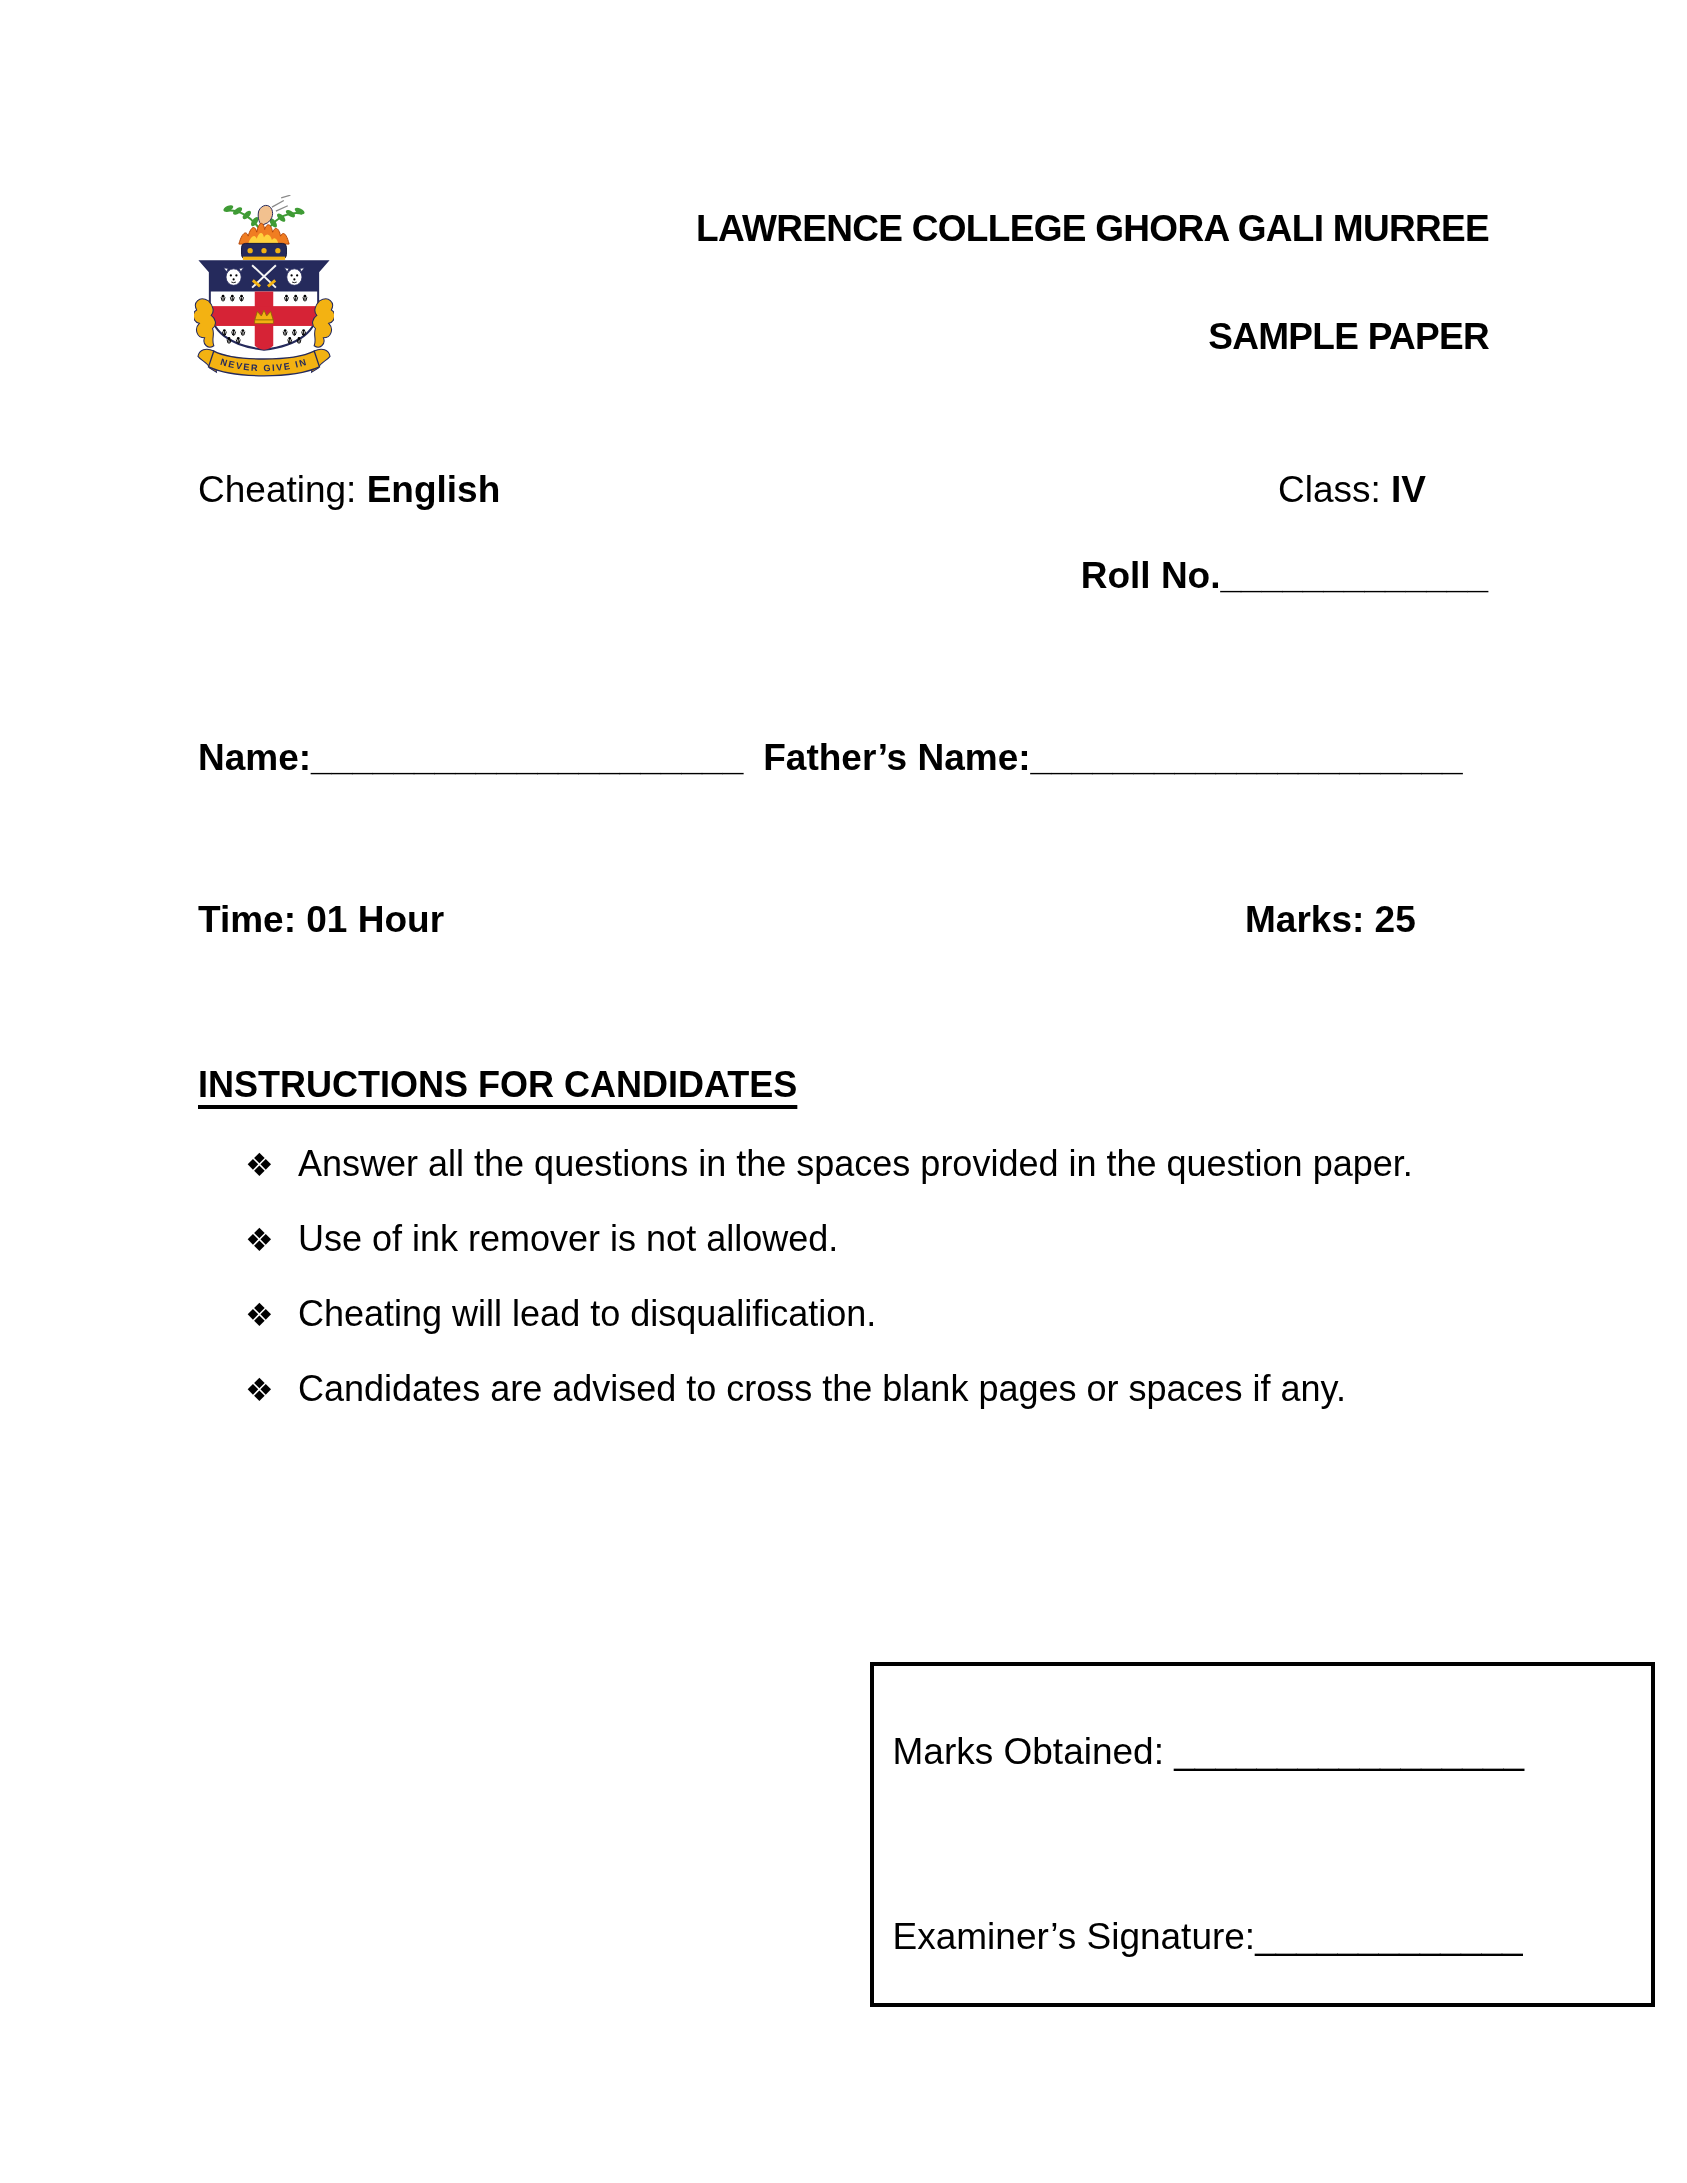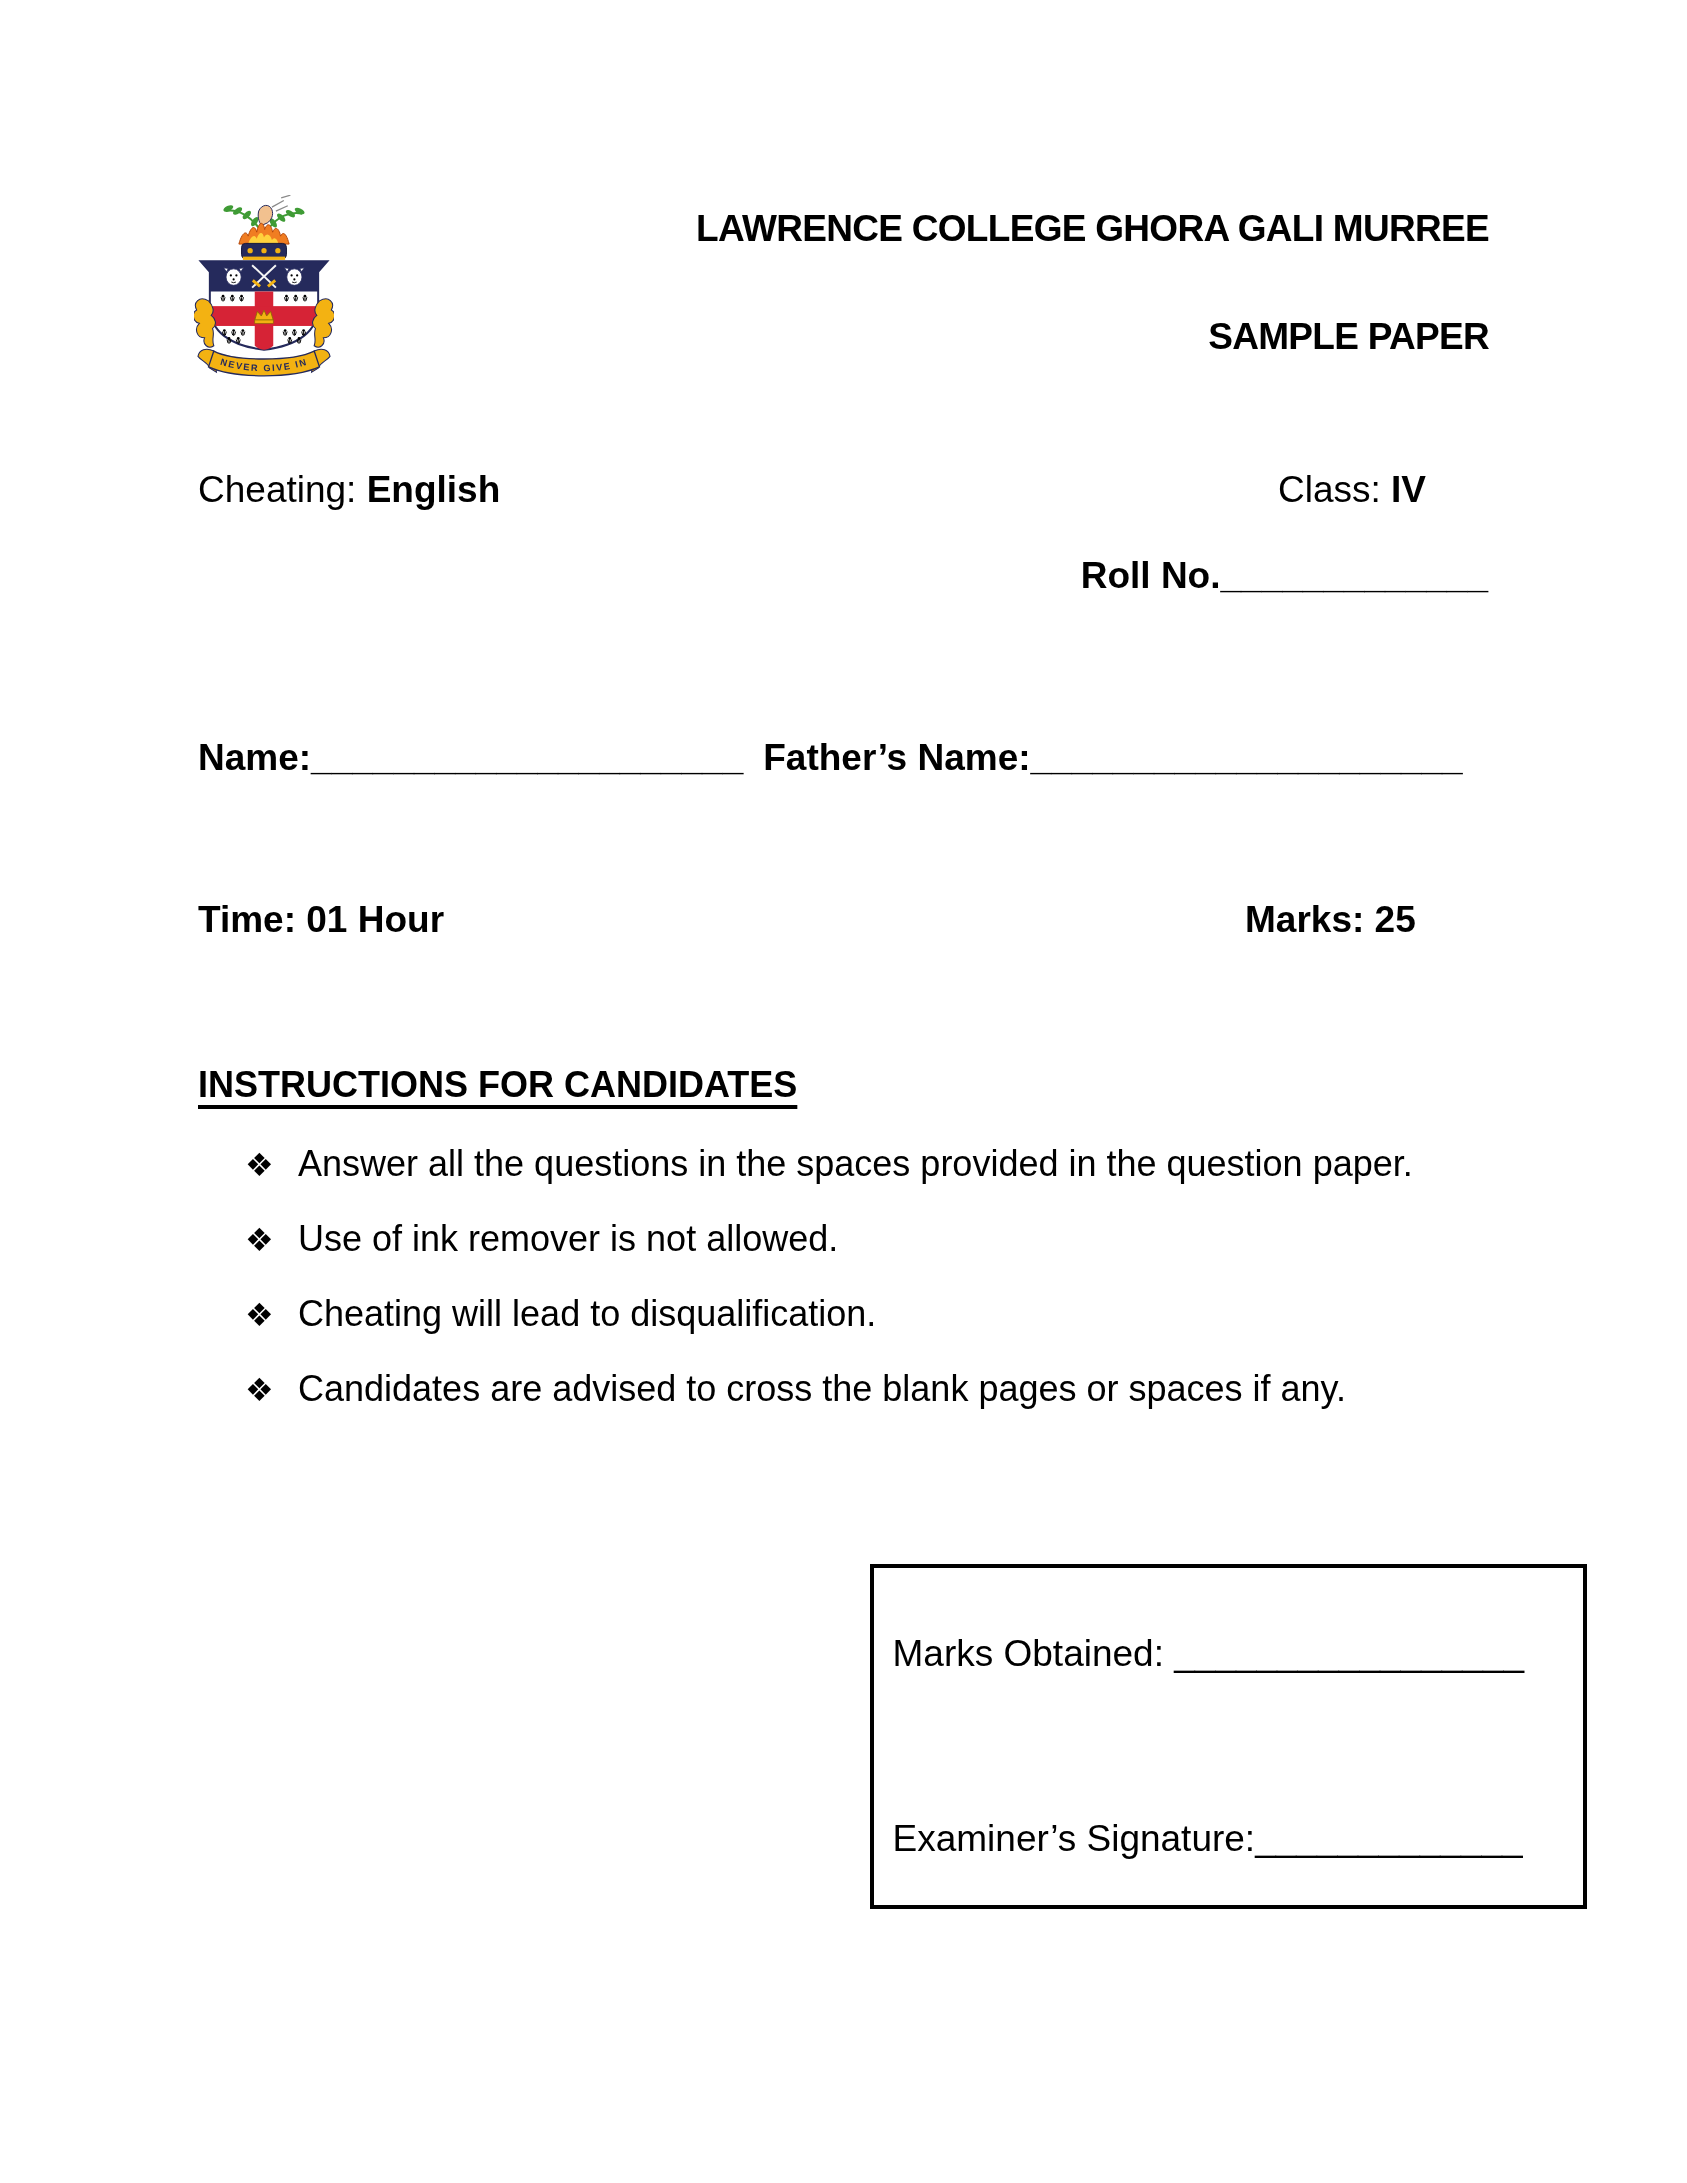--- a/index.html
+++ b/index.html
@@ -43,22 +43,22 @@
     margin:0;padding:0;list-style:none;
     font-size:36px;line-height:44px;
   }
   .bullets li{margin:0 0 30px 0;white-space:nowrap;}
   .bullet-glyph{
     display:inline-block;width:53px;
     font-family:"DejaVu Sans", sans-serif;
     font-size:32px;
   }
   .marks-box{
-    position:absolute;left:870px;top:1564px;
-    width:717px;height:345px;
+    position:absolute;left:870px;top:1662px;
+    width:785px;height:345px;
     border:4.6px solid #000;
     box-sizing:border-box;
   }
   .box-line{
     position:absolute;left:18.5px;
     font-size:37px;line-height:44px;white-space:nowrap;
   }
   .box-line-1{top:64px;}
   .box-line-2{top:249px;}
   .logo{position:absolute;left:194px;top:195px;width:140px;height:182px;}

